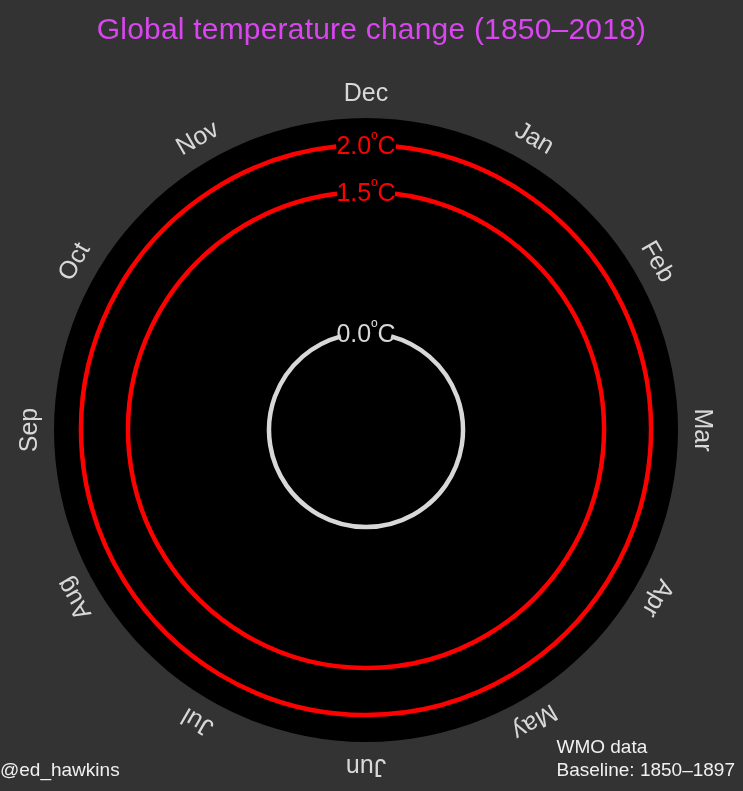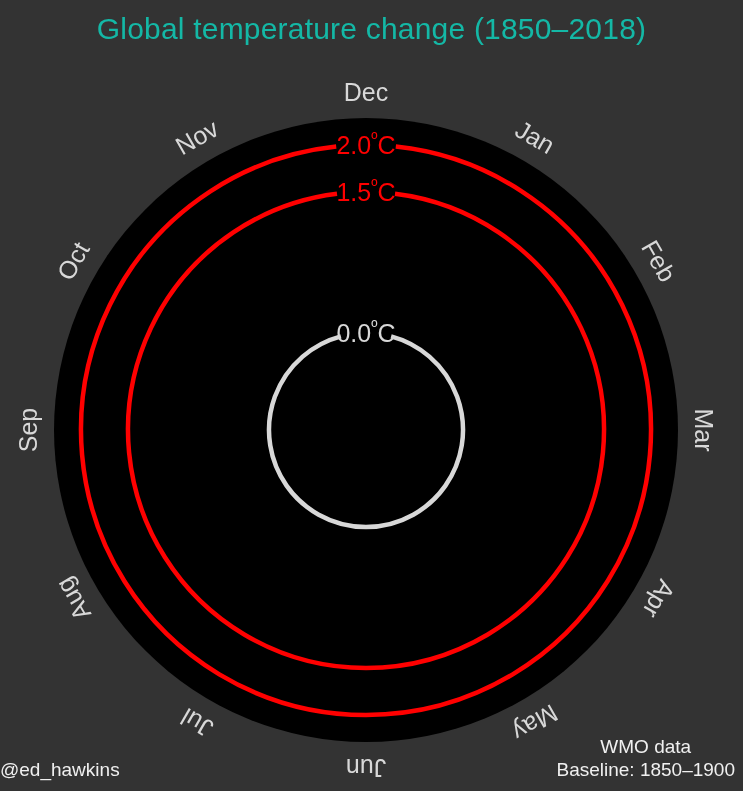--- a/index.html
+++ b/index.html
@@ -19,40 +19,40 @@
     left: 0; top: 0;
     width: 743px;
     height: 791px;
   }
   .title {
     position: absolute;
     left: 0;
     top: 12px;
     width: 743px;
     text-align: center;
-    color: #14b8a6;
+    color: #d946ef;
     font-size: 30px;
     letter-spacing: 0.2px;
     white-space: nowrap;
   }
   .corner {
     position: absolute;
     color: #f0f0f0;
     font-size: 19px;
     line-height: 23px;
     white-space: nowrap;
   }
   .corner.left {
     left: 0;
     bottom: 10px;
   }
   .corner.right {
     right: 8px;
     bottom: 10px;
-    text-align: center;
+    text-align: left;
   }
   svg.spiral {
     position: absolute;
     left: 0;
     top: 0;
     width: 743px;
     height: 791px;
     display: block;
   }
   .month-label {
@@ -100,16 +100,16 @@
     <g id="temp-layer">
         <text x="366" y="342" text-anchor="middle" class="temp-label" fill="#d8d8d8"><tspan>0.0</tspan><tspan class="deg">º</tspan><tspan>C</tspan></text>
         <text x="366" y="201" text-anchor="middle" class="temp-label" fill="#ff0000"><tspan>1.5</tspan><tspan class="deg">º</tspan><tspan>C</tspan></text>
         <text x="366" y="154" text-anchor="middle" class="temp-label" fill="#ff0000"><tspan>2.0</tspan><tspan class="deg">º</tspan><tspan>C</tspan></text>
       </g>
   </svg>
 
   <div class="corner left">@ed_hawkins</div>
   <div class="corner right">
     <div>WMO data</div>
-    <div>Baseline: 1850–1900</div>
+    <div>Baseline: 1850–1897</div>
   </div>
 
 </div>
 
 </body></html>

